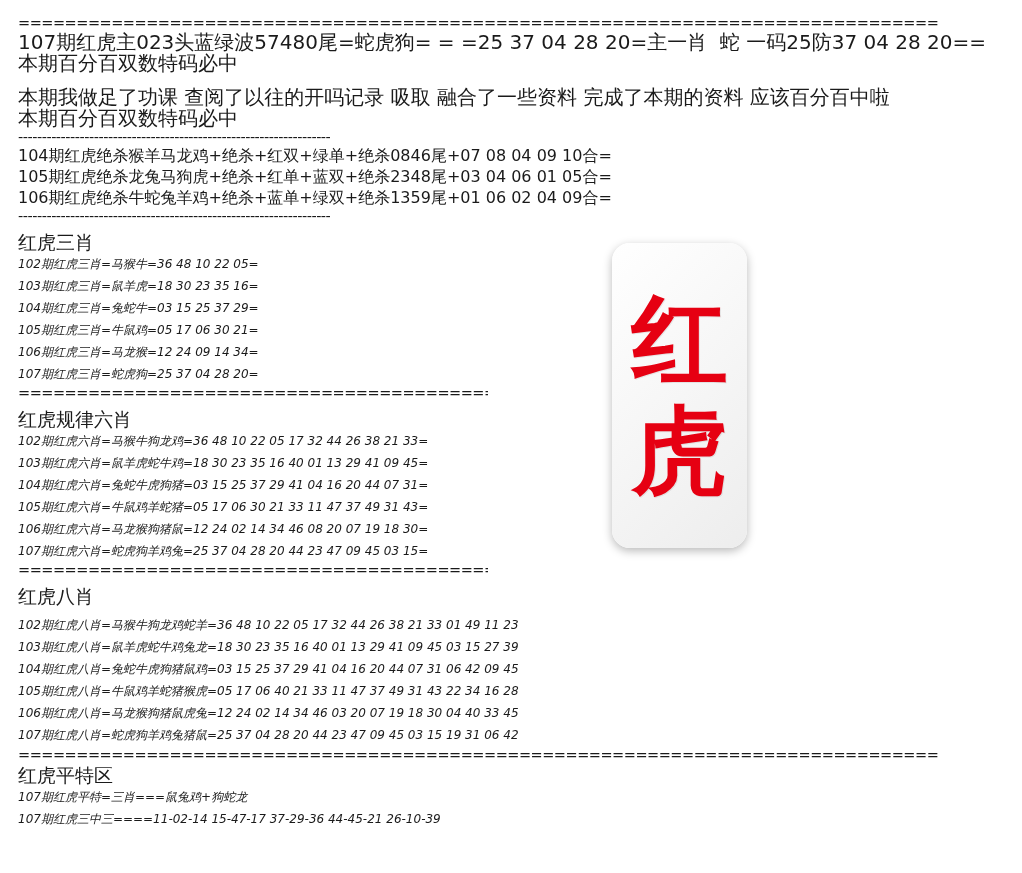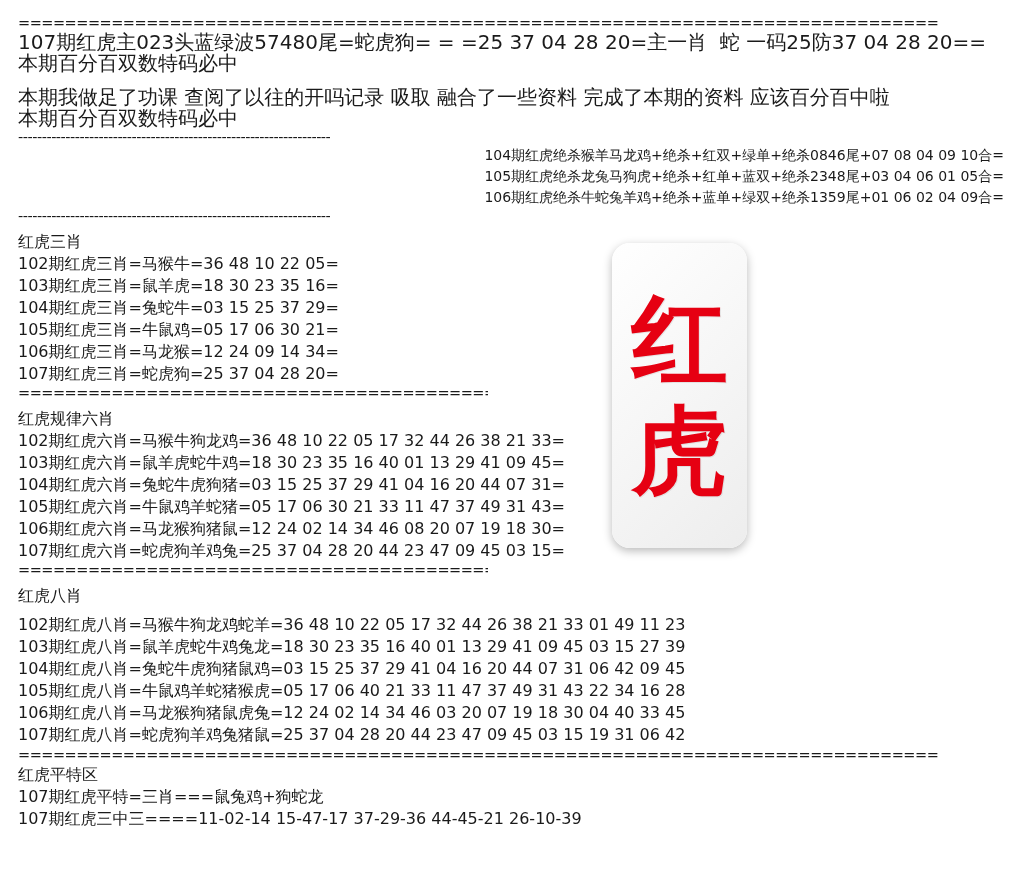--- a/index.html
+++ b/index.html
@@ -42,34 +42,34 @@
     line-height: 16px;
     white-space: pre;
     color: #1a1a1a;
     letter-spacing: -0.5px;
     overflow: hidden;
     width: 470px;
   }
   .gap-sm { height: 7px; }
   .gap-md { height: 13px; }
   .section-title {
-    font-size: 16px;
+    font-size: 19px;
     line-height: 22px;
     white-space: pre;
   }
   .line {
-    font-size: 16px;
+    font-size: 12px;
     line-height: 22px;
     white-space: pre;
+    font-style: italic;
   }
   .line-tight {
-    font-size: 14px;
+    font-size: 16px;
     line-height: 21px;
     white-space: pre;
-    text-align: right;
   }
   .badge {
     position: absolute;
     right: 275px;
     top: 243px;
     width: 135px;
     height: 305px;
     border-radius: 18px;
     background: linear-gradient(135deg, #ffffff 0%, #f7f7f7 45%, #ededed 100%);
     box-shadow: 0 3px 10px rgba(0,0,0,0.28);

